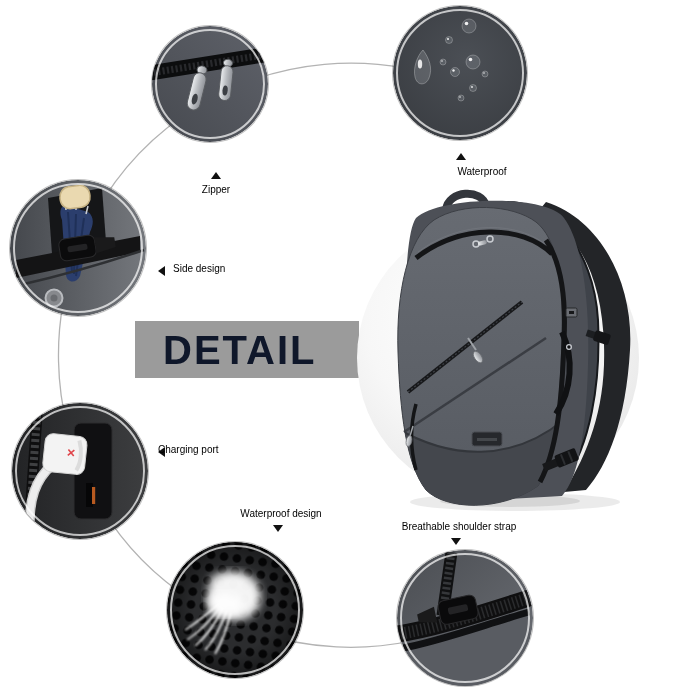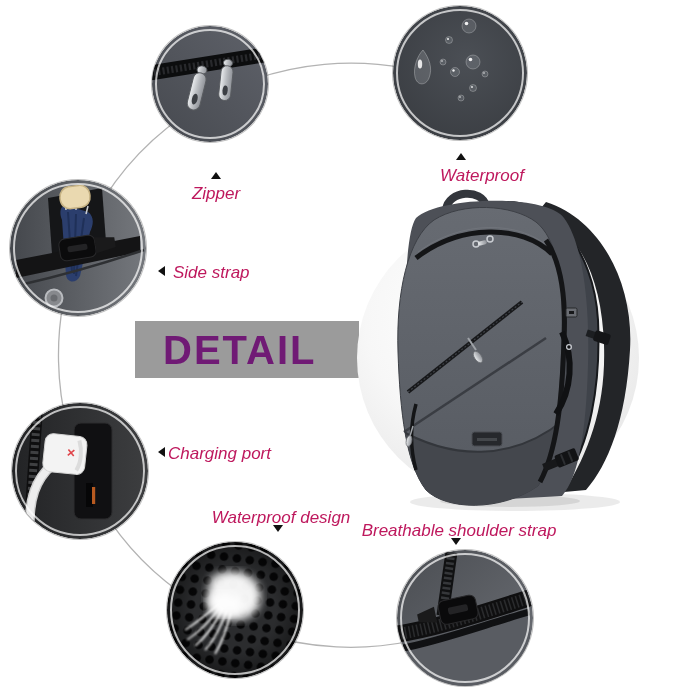--- a/index.html
+++ b/index.html
@@ -4,39 +4,39 @@
 <style>
   html,body{margin:0;padding:0;}
   body{width:700px;height:700px;background:#ffffff;position:relative;overflow:hidden;
        font-family:"Liberation Sans","DejaVu Sans",sans-serif;}
   .abs{position:absolute;}
   
   #ring-svg{left:0;top:0;z-index:1;}
   
   .banner{left:135px;top:321px;width:224px;height:57px;background:#9b9b9b;z-index:2;
           display:flex;align-items:center;}
-  .banner span{color:#701a75;font-size:40px;font-weight:bold;letter-spacing:2px;
+  .banner span{color:#0f172a;font-size:40px;font-weight:bold;letter-spacing:2px;
                padding-left:28px;line-height:1;}
   
   .big-circle{left:357px;top:217px;width:282px;height:282px;border-radius:50%;z-index:3;
       background:radial-gradient(circle at 42% 36%, #ffffff 0%, #f7f7f7 45%, #e7e7e7 82%, #d9d9d9 100%);}
   #backpack-svg{left:350px;top:180px;z-index:4;}
   
   .fcircle{border-radius:50%;overflow:hidden;z-index:5;box-shadow:0 0 0 1px rgba(0,0,0,0.25);}
   .fcircle:after{content:"";position:absolute;inset:3px;border:2px solid rgba(255,255,255,0.7);
                  border-radius:50%;pointer-events:none;}
   .fcircle svg{display:block;}
   #c-zipper{left:152px;top:26px;width:116px;height:116px;}
   #c-waterproof{left:393px;top:6px;width:134px;height:134px;}
   #c-sidepocket{left:10px;top:180px;width:136px;height:136px;}
   #c-charging{left:12px;top:403px;width:136px;height:136px;}
   #c-mesh{left:167px;top:542px;width:136px;height:136px;}
   #c-strap{left:397px;top:550px;width:136px;height:136px;}
   
-  .lbl{z-index:6;font-size:17px;color:#be185d;white-space:nowrap;font-style:italic;}
+  .lbl{z-index:6;font-size:10px;color:#000000;white-space:nowrap;}
   .center{transform:translateX(-50%);}
   .tri{width:0;height:0;z-index:6;}
   .tri-up{border-left:5px solid transparent;border-right:5px solid transparent;border-bottom:7px solid #111;}
   .tri-down{border-left:5px solid transparent;border-right:5px solid transparent;border-top:7px solid #111;}
   .tri-left{border-top:5px solid transparent;border-bottom:5px solid transparent;border-right:7px solid #111;}
 </style>
 </head>
 <body>
 
 <svg id="ring-svg" class="abs" width="700" height="700" viewBox="0 0 700 700">
@@ -318,22 +318,22 @@
   </svg>
 </div>
 
 <div class="abs tri tri-up" style="left:211px;top:172px;"></div>
 <div class="abs lbl center" style="left:216px;top:184px;">Zipper</div>
 
 <div class="abs tri tri-up" style="left:456px;top:153px;"></div>
 <div class="abs lbl center" style="left:482px;top:166px;">Waterproof</div>
 
 <div class="abs tri tri-left" style="left:158px;top:266px;"></div>
-<div class="abs lbl" style="left:173px;top:263px;">Side strap</div>
+<div class="abs lbl" style="left:173px;top:263px;">Side design</div>
 
 <div class="abs tri tri-left" style="left:158px;top:447px;"></div>
-<div class="abs lbl" style="left:168px;top:444px;">Charging port</div>
+<div class="abs lbl" style="left:158px;top:444px;">Charging port</div>
 
 <div class="abs lbl center" style="left:281px;top:508px;">Waterproof design</div>
 <div class="abs tri tri-down" style="left:273px;top:525px;"></div>
 
 <div class="abs lbl center" style="left:459px;top:521px;">Breathable shoulder strap</div>
 <div class="abs tri tri-down" style="left:451px;top:538px;"></div>
 
 </body></html>

